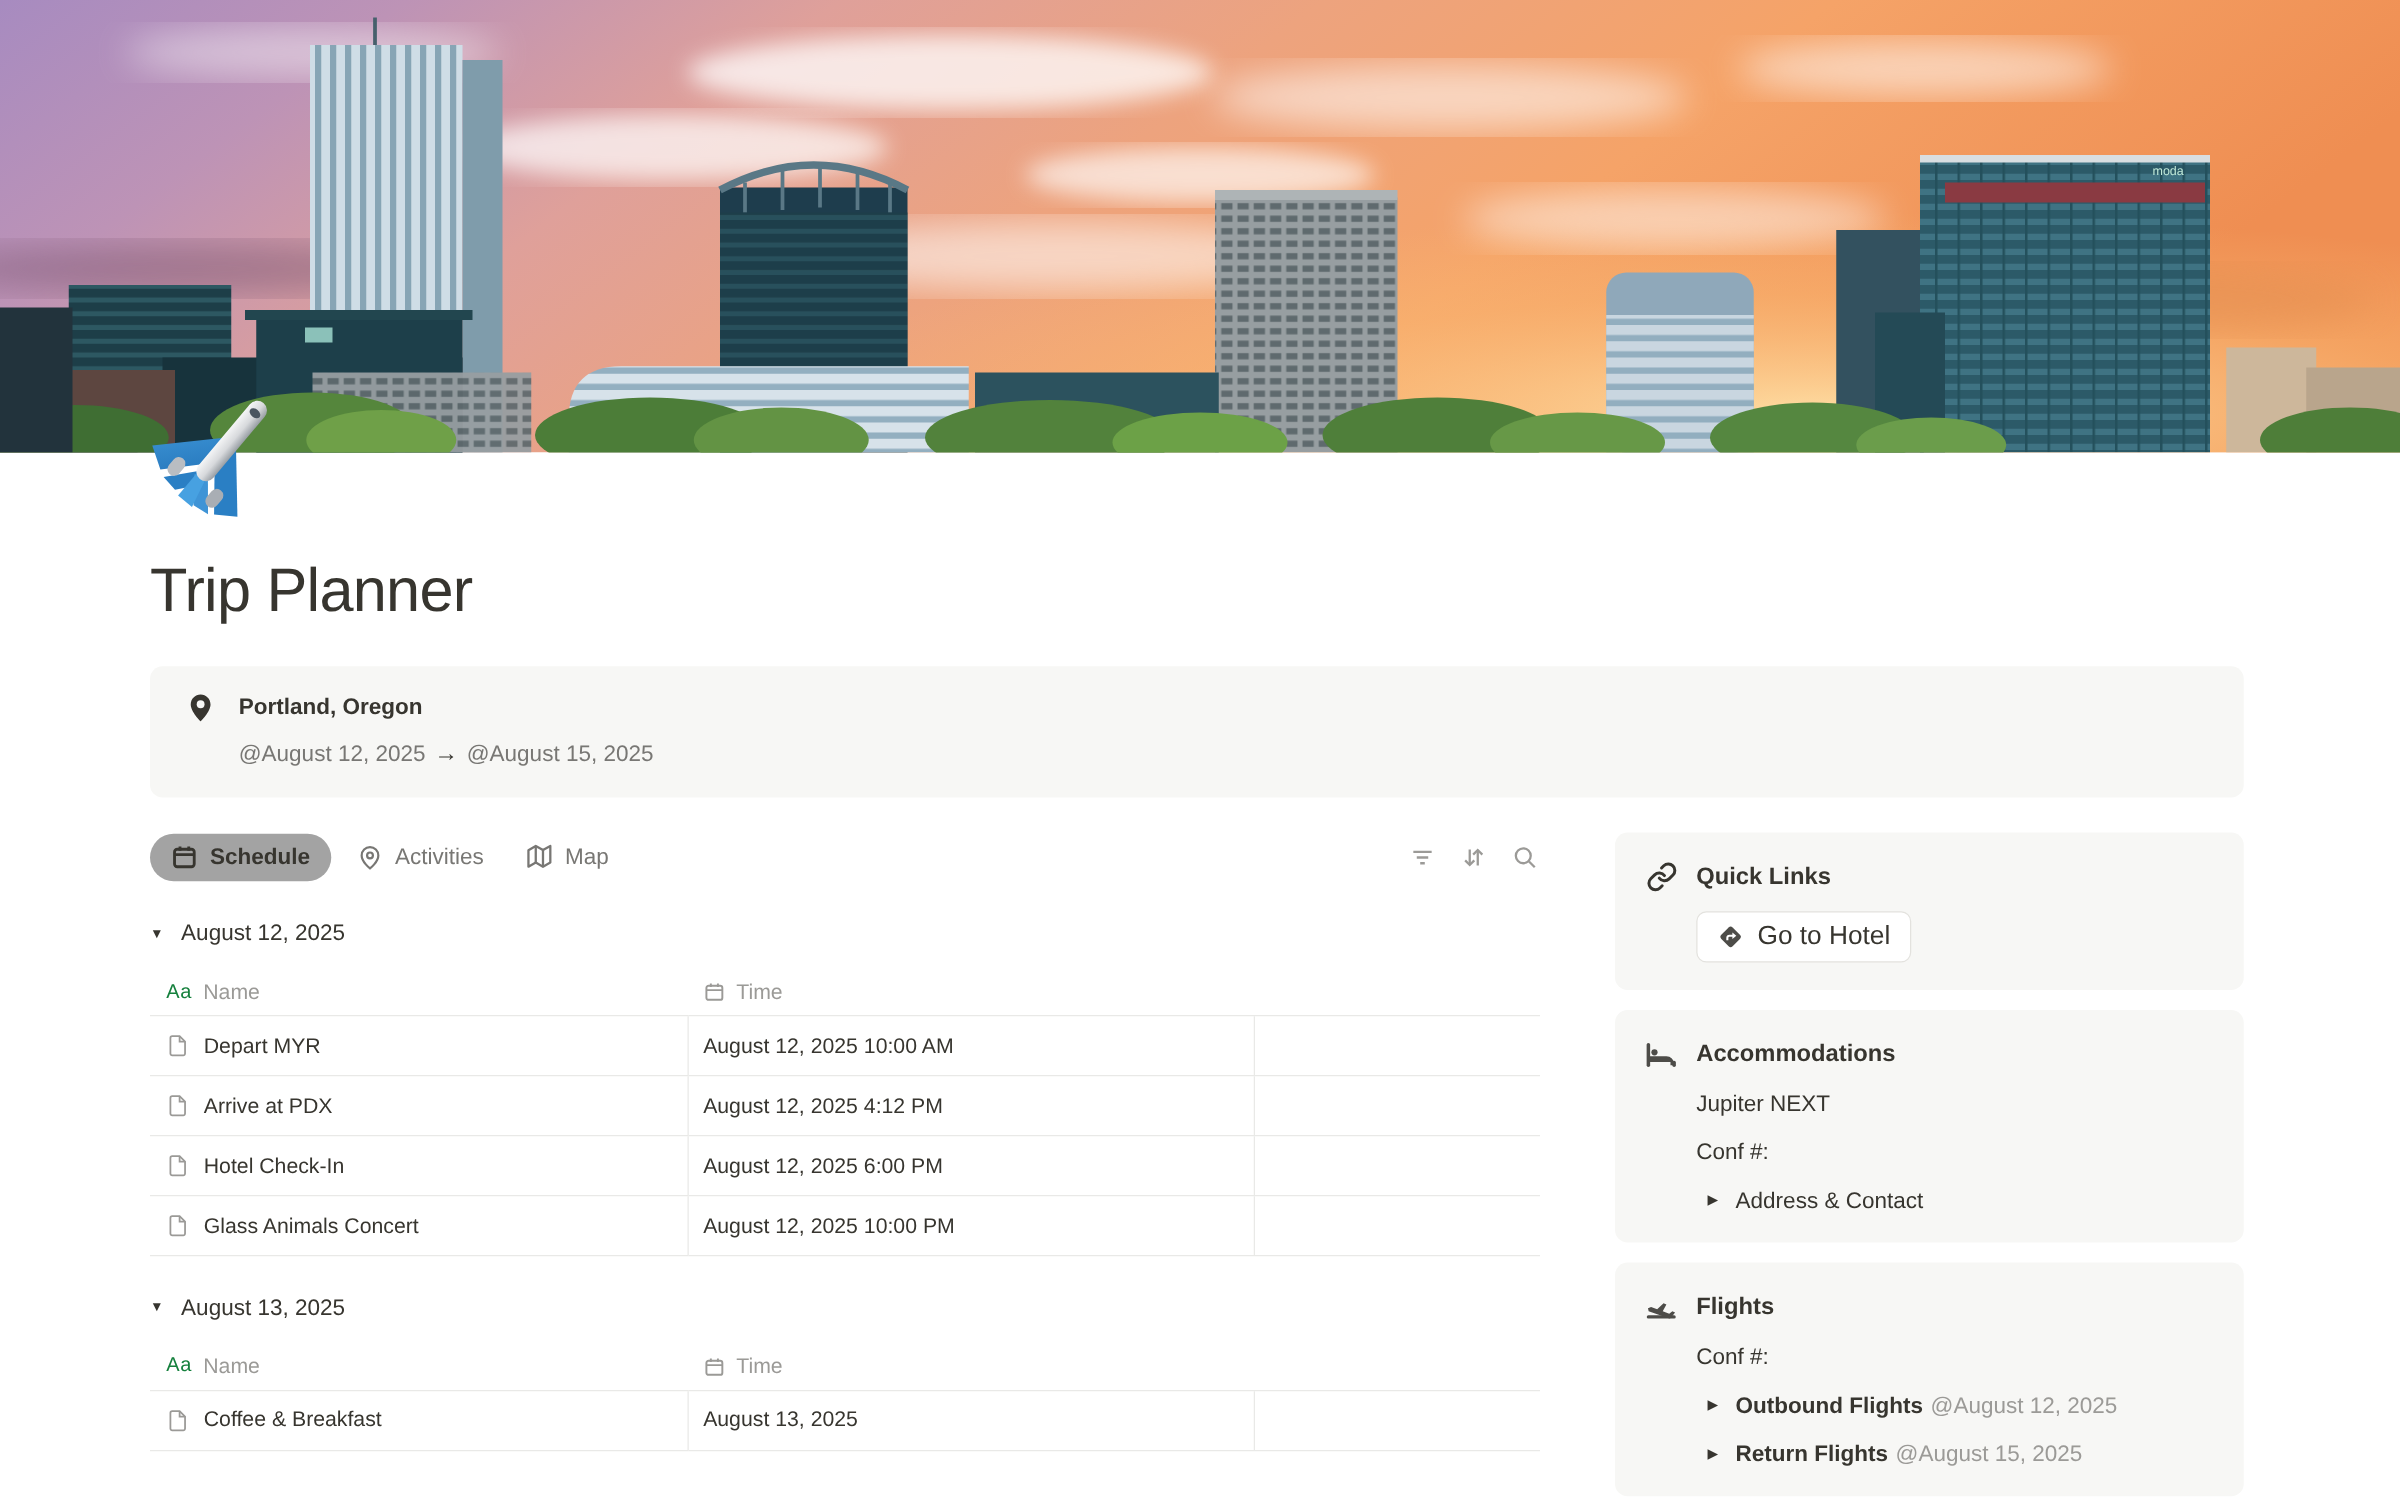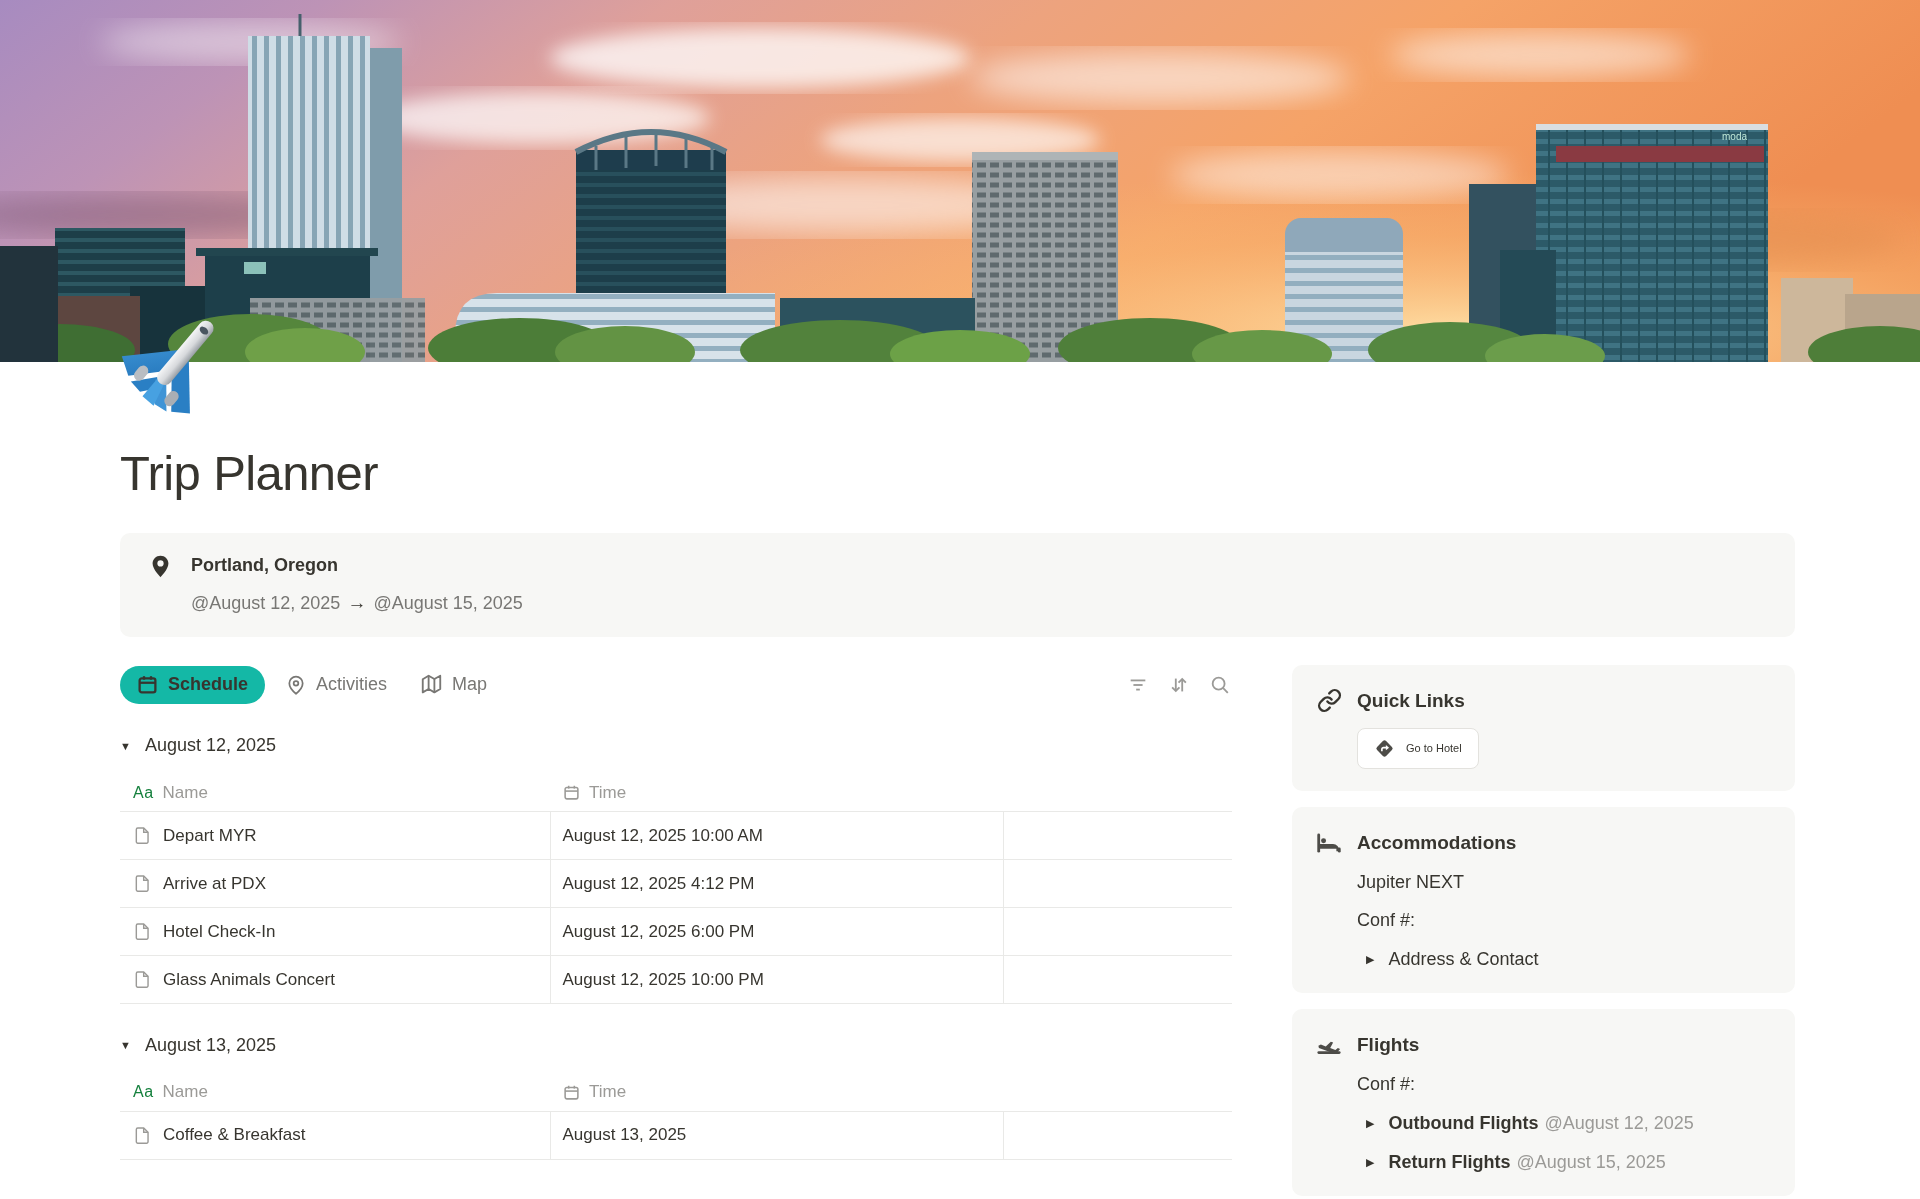--- a/index.html
+++ b/index.html
@@ -25,21 +25,21 @@
   .callout-dates .arrow { color:#37352f; margin:0 7px; font-size:19px; }
 
   .columns { display:flex; margin-top:28px; align-items:flex-start; }
   .col-left { width:1112px; flex:none; }
   .col-right { width:503px; flex:none; margin-left:60px; }
 
   
   .toolbar { display:flex; align-items:center; height:40px; }
   .tab { display:inline-flex; align-items:center; gap:10px; height:38px; padding:0 13px;
     font-size:18px; color:#787774; border-radius:19px; cursor:pointer; }
-  .tab.active { background:#14b8a6; color:#37352f; font-weight:600; padding:0 17px; }
+  .tab.active { background:#a3a3a3; color:#37352f; font-weight:600; padding:0 17px; }
   .tab + .tab { margin-left:8px; }
   .toolbar-spacer { flex:1; }
   .tool-icons { display:flex; align-items:center; gap:17px; }
   .tool-icons .tbtn { width:24px; height:24px; display:flex; align-items:center; justify-content:center; cursor:pointer; }
 
   
   .group { margin-top:25px; }
   .group-header { display:flex; align-items:center; gap:14px; height:32px; font-size:18px; font-weight:500; cursor:pointer; }
   .tri-down { font-size:11px; color:#37352f; }
   .tri-right { font-size:11px; color:#37352f; }
@@ -59,21 +59,21 @@
 
   
   .card { background:#f7f7f5; border-radius:10px; padding:23px 24px 22px 24px; }
   .card + .card { margin-top:16px; }
   .card-header { display:flex; align-items:center; gap:15px; }
   .card-header .hicon { flex:none; width:26px; height:26px; display:flex; align-items:center; justify-content:center; }
   .card-title { font-size:19px; font-weight:700; }
   .card-body { margin-left:41px; }
 
   .link-btn { margin-top:14px; display:inline-flex; align-items:center; gap:11px; height:41px; padding:0 16px;
-    background:#ffffff; border:1px solid #e3e2de; border-radius:8px; font-size:11px; font-weight:500;
+    background:#ffffff; border:1px solid #e3e2de; border-radius:8px; font-size:21px; font-weight:500;
     color:#37352f; cursor:pointer; }
 
   .card-line { margin-top:15px; font-size:18px; line-height:23px; }
   .toggle-row { margin-top:15px; display:flex; align-items:center; gap:14px; padding-left:9px;
     font-size:18px; line-height:24px; cursor:pointer; }
   .toggle-row b { font-weight:700; }
   .toggle-row .mention { color:#9b9a97; margin-left:6px; }
 </style>
 </head>
 <body>

